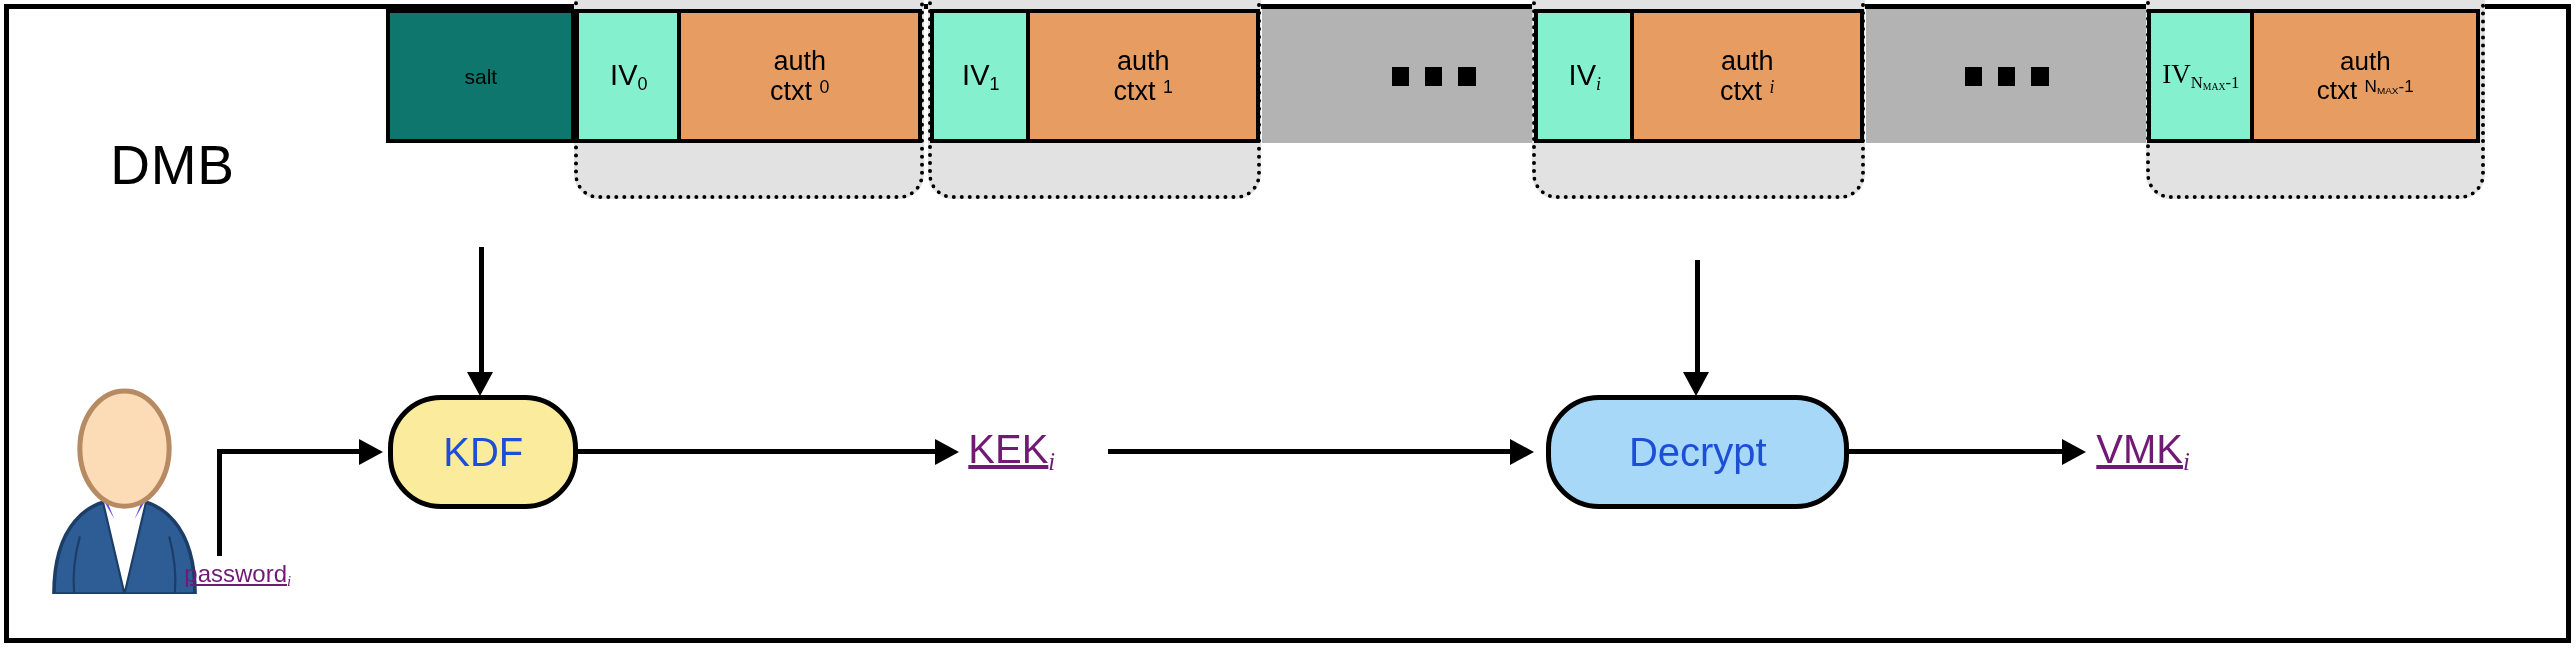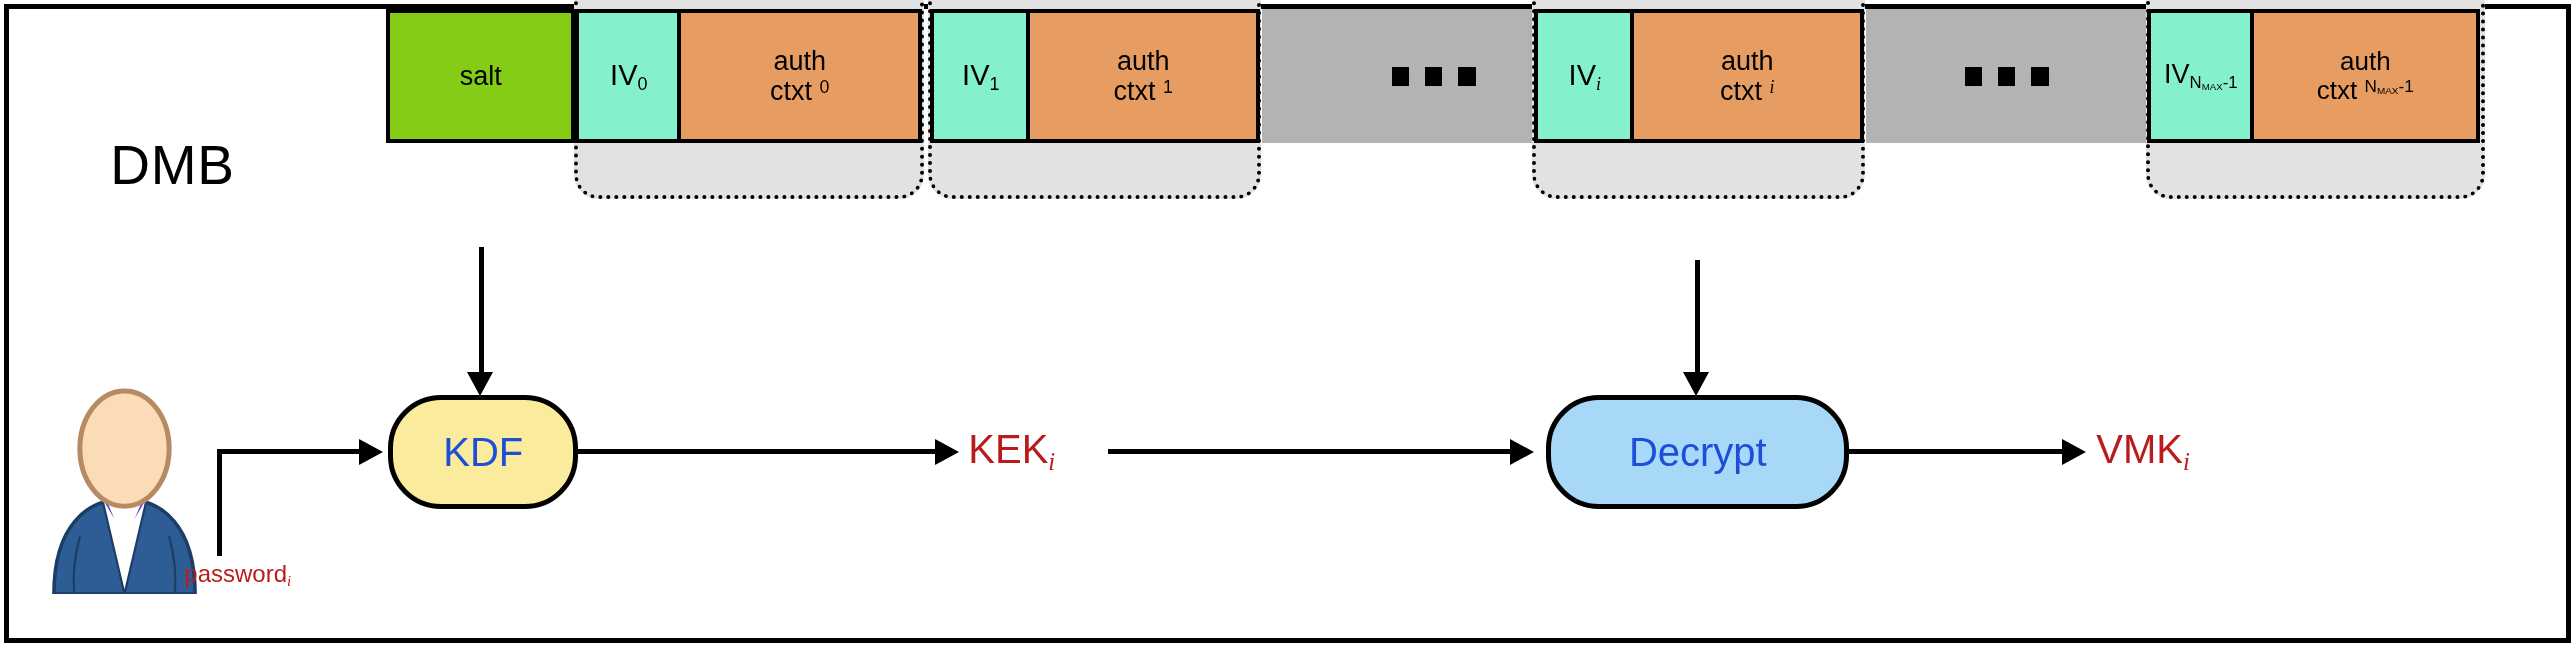--- a/index.html
+++ b/index.html
@@ -77,21 +77,21 @@
     border: 4.3px solid #000000;
     box-sizing: border-box;
     display: flex;
     flex-direction: column;
     align-items: center;
     justify-content: center;
     color: #000000;
     line-height: 1.12;
     white-space: nowrap;
   }
-  .box.salt  { background: #84cc16; font-size: 27px; }
+  .box.salt  { background: #0f766e; font-size: 21px; }
   .box.iv    { background: #85f0cd; font-size: 29px; }
   .box.ctxt  { background: #e79d62; font-size: 27px; }
 
   sub  { font-size: 0.62em; vertical-align: -0.30em; }
   sup  { font-size: 0.66em; vertical-align: 0.42em; }
   .ital { font-style: italic; font-family: "Liberation Serif", serif; }
   .nmax { font-size: 0.58em; vertical-align: -0.22em; }
 
   
   .person { position: absolute; left: 36px; top: 369px; width: 159px; height: 216px; }
@@ -114,22 +114,23 @@
   }
   .node.decrypt {
     left: 1537px; top: 386px; width: 303px; height: 114px;
     background: #a8d8f8; border-radius: 53px;
   }
 
   
   .flowlabel {
     position: absolute;
     font-size: 40px;
-    color: #b91c1c;
-    white-space: nowrap;
+    color: #701a75;
+    white-space: nowrap;
+    text-decoration: underline;
   }
   .flowlabel.kek      { left: 959px; top: 418px; }
   .flowlabel.vmk      { left: 2087px; top: 418px; }
   .flowlabel.password { left: 175px;  top: 551px; font-size: 24px; }
 
   
   .ln { position: absolute; background: #000000; }
   .ln.h { height: 5px; }
   .ln.v { width: 5px; }
 
@@ -204,21 +205,21 @@
     </div>
 
     <div class="box iv" style="left:1525px; width:101px;">
       <span><span>IV</span><sub class="ital">i</sub></span>
     </div>
     <div class="box ctxt" style="left:1621px; width:234px;">
       <span>auth</span>
       <span><span>ctxt</span>&nbsp;<sup class="ital">i</sup></span>
     </div>
 
-    <div class="box iv" style="left:2138px; width:107px; font-size:27px;">
+    <div class="box iv" style="left:2138px; width:107px; font-size:27px;font-family:Liberation Serif, serif;">
       <span><span>IV</span><sub><span>N</span><span class="nmax">MAX</span><span>-1</span></sub></span>
     </div>
     <div class="box ctxt" style="left:2241px; width:230px; font-size:26px;">
       <span>auth</span>
       <span><span>ctxt</span>&nbsp;<sup><span>N</span><span class="nmax">MAX</span><span>-1</span></sup></span>
     </div>
 
     <div class="person">
       <svg viewBox="0 0 220 300" width="159" height="216" xmlns="http://www.w3.org/2000/svg">
 

